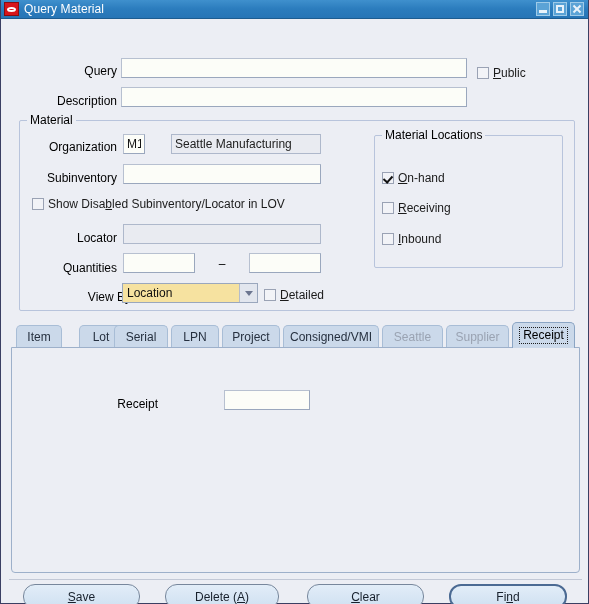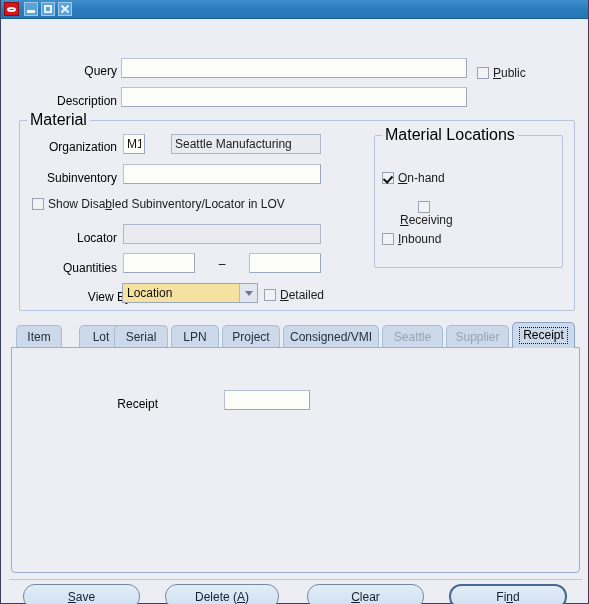--- a/index.html
+++ b/index.html
@@ -172,21 +172,21 @@
     box-sizing: border-box;
     border: 1px solid #b8c4dc;
     border-radius: 2px;
     background: transparent;
   }
   .group-title {
     position: absolute;
     top: -8px; left: 7px;
     background: #eceef4;
     padding: 0 3px;
-    font-size: 16px;
+    font-size: 12px;
     color: #000000;
     line-height: 14px;
   }
 
   
   .tabstrip {
     position: absolute;
     left: 10px; top: 303px;
     width: 569px; height: 26px;
   }
@@ -262,20 +262,21 @@
 </style>
 </head>
 <body>
 
 <div class="window">
 
   <div class="titlebar">
     <div class="title-icon">
       <div class="oval"></div>
     </div>
+    <div class="title-text">Query Material</div>
     <div class="win-btns">
       <div class="win-btn">
           <div class="g-min"></div>
         </div>
       <div class="win-btn">
           <div class="g-max"></div>
         </div>
       <div class="win-btn">
           <div class="g-close"></div>
         </div>
@@ -333,21 +334,21 @@
     </div>
 
     <div class="group" style="left:373px; top:116px; width:189px; height:133px;">
       <div class="group-title">Material Locations</div>
     </div>
     <div id="mat-loc-items">
         <div class="cbx-wrap" style="left: 381px; top: 152px;">
           <span class="cbx checked"></span>
           <span class="cbx-lbl"><span class="u">O</span><span>n-hand</span></span>
         </div>
-        <div class="cbx-wrap" style="left: 399px; top: 182px; flex-direction: column;">
+        <div class="cbx-wrap" style="left: 381px; top: 182px;">
           <span class="cbx"></span>
           <span class="cbx-lbl"><span class="u">R</span><span>eceiving</span></span>
         </div>
         <div class="cbx-wrap" style="left: 381px; top: 213px;">
           <span class="cbx"></span>
           <span class="cbx-lbl"><span class="u">I</span><span>nbound</span></span>
         </div>
       </div>
 
     <div class="tabstrip" id="tabstrip">

